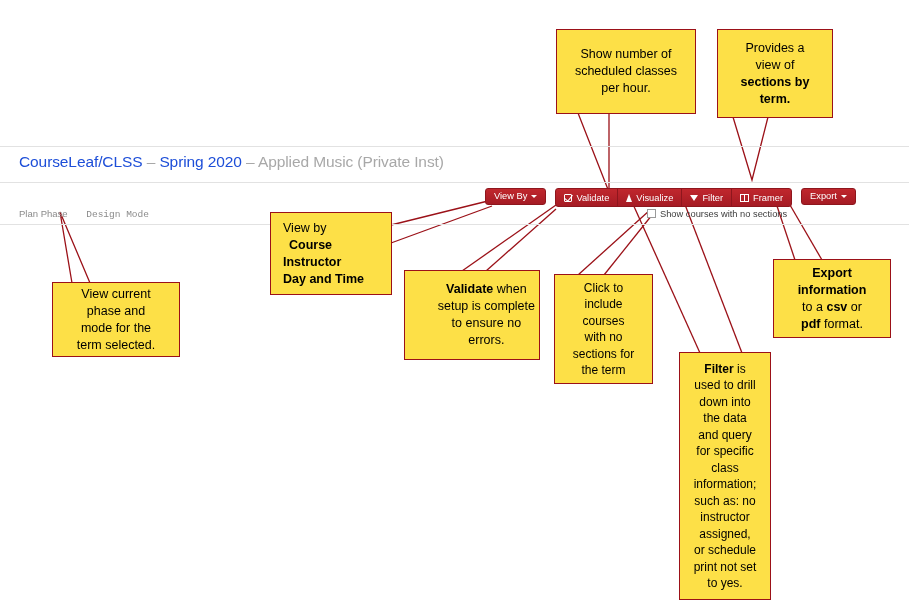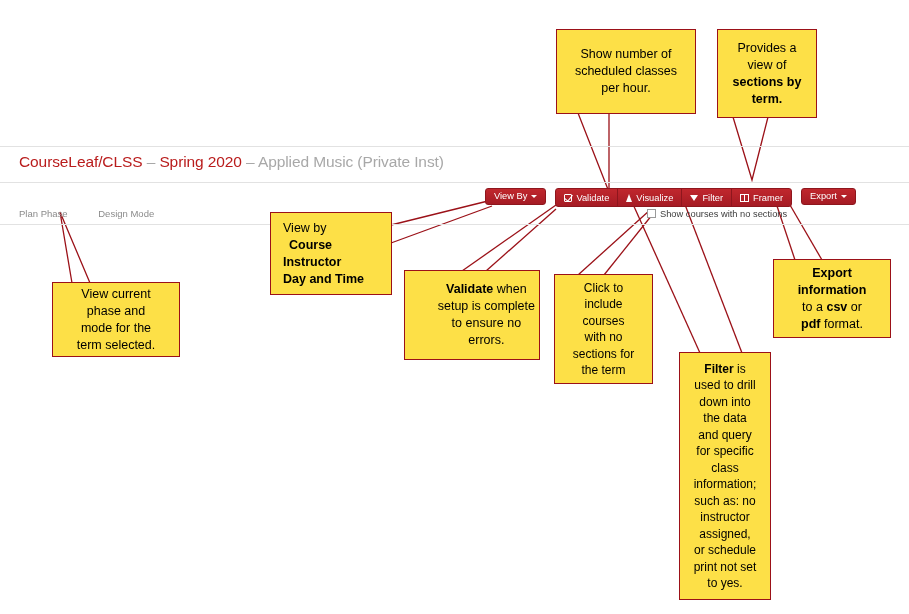--- a/index.html
+++ b/index.html
@@ -36,21 +36,21 @@
 
   
   #app-title {
     position: absolute;
     left: 19px;
     top: 7px;
     font-size: 15.5px;
     white-space: nowrap;
     letter-spacing: -0.1px;
   }
-  #app-title .blue { color: #b91c1c; margin-top: 40px; }
+  #app-title .blue { color: #1d4ed8; margin-top: 40px; }
   #app-title .grey { color: #a8a8a8; }
 
   
   #user-area {
     position: absolute;
     right: 18px;
     top: 8px;
     display: flex;
     align-items: center;
     gap: 6px;
@@ -162,21 +162,21 @@
   .sort-arrows.light .dn { border-top: 4px solid #dcdcdc; }
 
   #phase-line {
     position: absolute;
     left: 19px;
     top: 62px;
     font-size: 9.5px;
     color: #8b8b8b;
     white-space: nowrap;
   }
-  #phase-line .mode { margin-left: 28px; }
+  #phase-line .mode { margin-left: 16px; font-family: Liberation Mono, monospace; }
 
   
   #toolbar {
     position: absolute;
     left: 485px;
     top: 42px;
     display: flex;
     align-items: flex-start;
     gap: 9px;
   }
@@ -404,21 +404,21 @@
 </div>
 
 <div class="callout" style="left:556px; top:29px; width:140px; height:85px;">
   <div>
     <span>Show number of</span><br>
     <span>scheduled classes</span><br>
     <span>per hour.</span>
   </div>
 </div>
 
-<div class="callout" style="left:717px; top:29px; width:100px; height:89px;">
+<div class="callout" style="left:717px; top:29px; width:116px; height:89px;">
   <div>
     <span>Provides a</span><br>
     <span>view of</span><br>
     <b>sections by</b><br>
     <b>term.</b>
   </div>
 </div>
 
 <div class="callout" style="left:270px; top:212px; width:122px; height:83px; text-align:left; justify-content:flex-start; padding-left:12px;">
   <div style="text-align:left;">

